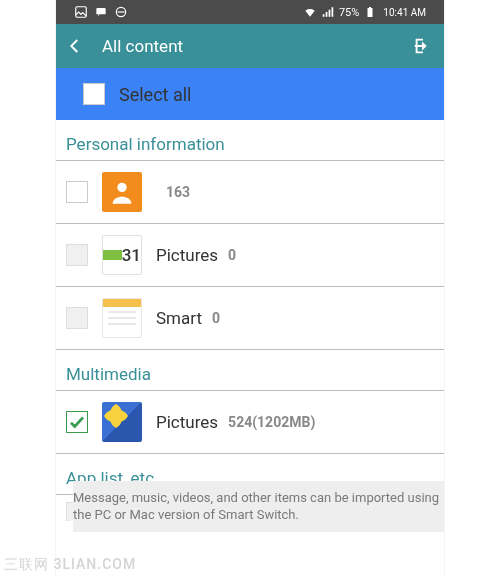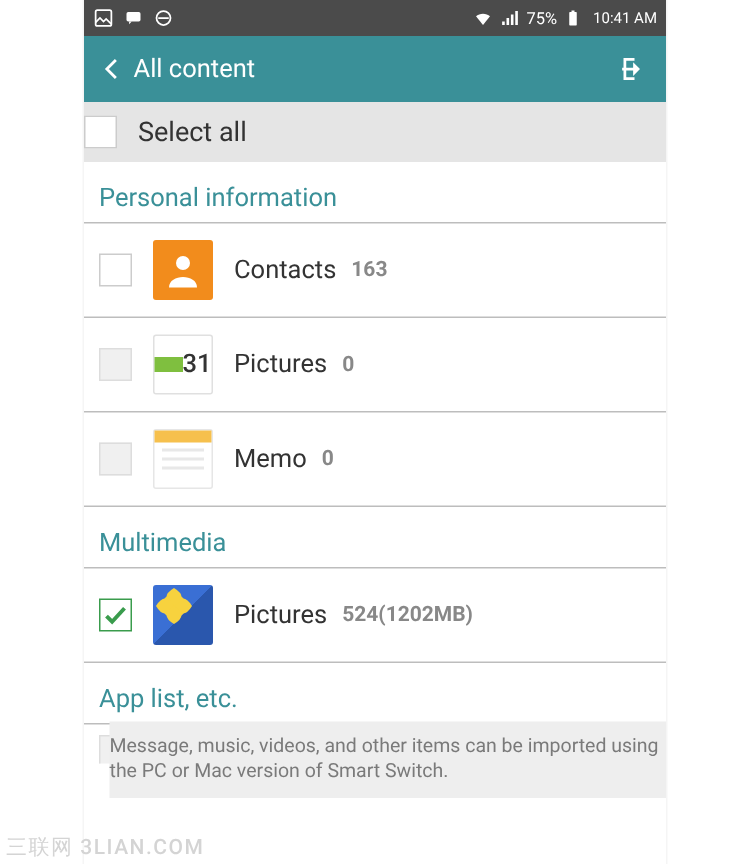--- a/index.html
+++ b/index.html
@@ -1,30 +1,30 @@
 <!DOCTYPE html>
 <html><head>
 <meta charset="utf-8">
 <style>
   * { box-sizing: border-box; margin: 0; padding: 0; }
   html, body { width: 500px; height: 576px; background: #fff; font-family: Roboto, Arial, sans-serif; }
   .frame { width: 500px; height: 576px; padding: 0 56px; background: #fff; position: relative; }
   .phone { width: 388px; height: 576px; background: #fff; display: flex; flex-direction: column; position: relative; box-shadow: -1px 0 0 rgba(0,0,0,0.04), 1px 0 0 rgba(0,0,0,0.04); }
   
-  .statusbar { height: 24px; background: #4b4b4b; color: #fff; display: flex; align-items: center; font-size: 12px; padding: 0 6px; gap: 6px; }
+  .statusbar { height: 24px; background: #4b4b4b; color: #fff; display: flex; align-items: center; font-size: 12px; padding: 0 18px; gap: 6px; }
   .statusbar .left { display: flex; gap: 6px; align-items: center; }
   .statusbar .spacer { flex: 1; }
   .statusbar .right { display: flex; gap: 4px; align-items: center; }
   .ico { width: 14px; height: 14px; display: inline-flex; align-items: center; justify-content: center; }
   
   .header { height: 44px; background: #3a9098; color: #fff; display: flex; align-items: center; padding: 0 10px; font-size: 17px; }
-  .header .title { margin-left: 5px; }
+  .header .title { margin-left: 18px; }
   .header .hspacer { flex: 1; }
   
-  .selectall { height: 40px; background: #e5e5e5; color: #333; display: flex; align-items: center; padding: 0 0; font-size: 18px; }
+  .selectall { height: 52px; background: #3b82f6; color: #333; display: flex; align-items: center; padding: 0 27px; font-size: 18px; }
   .chk { width: 22px; height: 22px; background: #fff; border: 1px solid #ccc; display:inline-flex; align-items:center; justify-content:center; margin-right: 14px; flex:0 0 22px; }
   .chk.disabled { background:#f0f0f0; border-color:#ddd; }
   .chk.checked { border-color:#3a9c4d; }
   
   .content { flex: 1; overflow: hidden; background: #fff; position: relative; }
   .section-label { color: #3a9098; font-size: 17px; padding: 14px 10px 6px; }
   .divider { height: 1px; background: #bdbdbd; margin: 0; }
   .row { display: flex; align-items: center; height: 62px; padding: 0 10px; }
   .appicon { width: 40px; height: 40px; margin-right: 14px; display: inline-flex; align-items: center; justify-content: center; border-radius: 2px; flex:0 0 40px; }
   .row .name { font-size: 17px; color: #333; }
@@ -116,21 +116,20 @@
       <div class="divider"></div>
 
       <div class="row">
         <span class="chk"></span>
         <span class="appicon" style="background:#f28c1c;">
           <svg viewBox="0 0 24 24" width="28" height="28" fill="#fff">
               <circle cx="12" cy="8" r="4"></circle>
               <path d="M4 22c0-4 4-6 8-6s8 2 8 6z"></path>
             </svg>
         </span>
-        <span class="name">Contacts</span>
         <span class="count">163</span>
       </div>
       <div class="divider"></div>
 
       <div class="row">
         <span class="chk disabled"></span>
         <span class="appicon" style="background:#fff; border:1px solid #e0e0e0; flex-direction:row;">
           <div style="background:#7fbf3f;height:10px;width:100%;"></div>
           <div style="flex:1;display:flex;align-items:center;justify-content:center;font-size:17px;color:#333;font-weight:500;">31</div>
         </span>
@@ -142,21 +141,21 @@
       <div class="row">
         <span class="chk disabled"></span>
         <span class="appicon" style="background:#fff;border:1px solid #e6e6e6;flex-direction:column;">
           <div style="height:8px;width:100%;background:#f6c04d;"></div>
           <div style="flex:1;width:100%;padding:4px 5px;">
             <div style="height:2px;background:#e8e8e8;margin-bottom:4px;"></div>
             <div style="height:2px;background:#e8e8e8;margin-bottom:4px;"></div>
             <div style="height:2px;background:#e8e8e8;"></div>
           </div>
         </span>
-        <span class="name">Memo</span>
+        <span class="name">Smart</span>
         <span class="count">0</span>
       </div>
       <div class="divider"></div>
 
       <div class="section-label">Multimedia</div>
       <div class="divider"></div>
 
       <div class="row">
         <span class="chk checked">
           <svg viewBox="0 0 24 24" width="18" height="18" fill="none" stroke="#3a9c4d" stroke-width="3.5">

